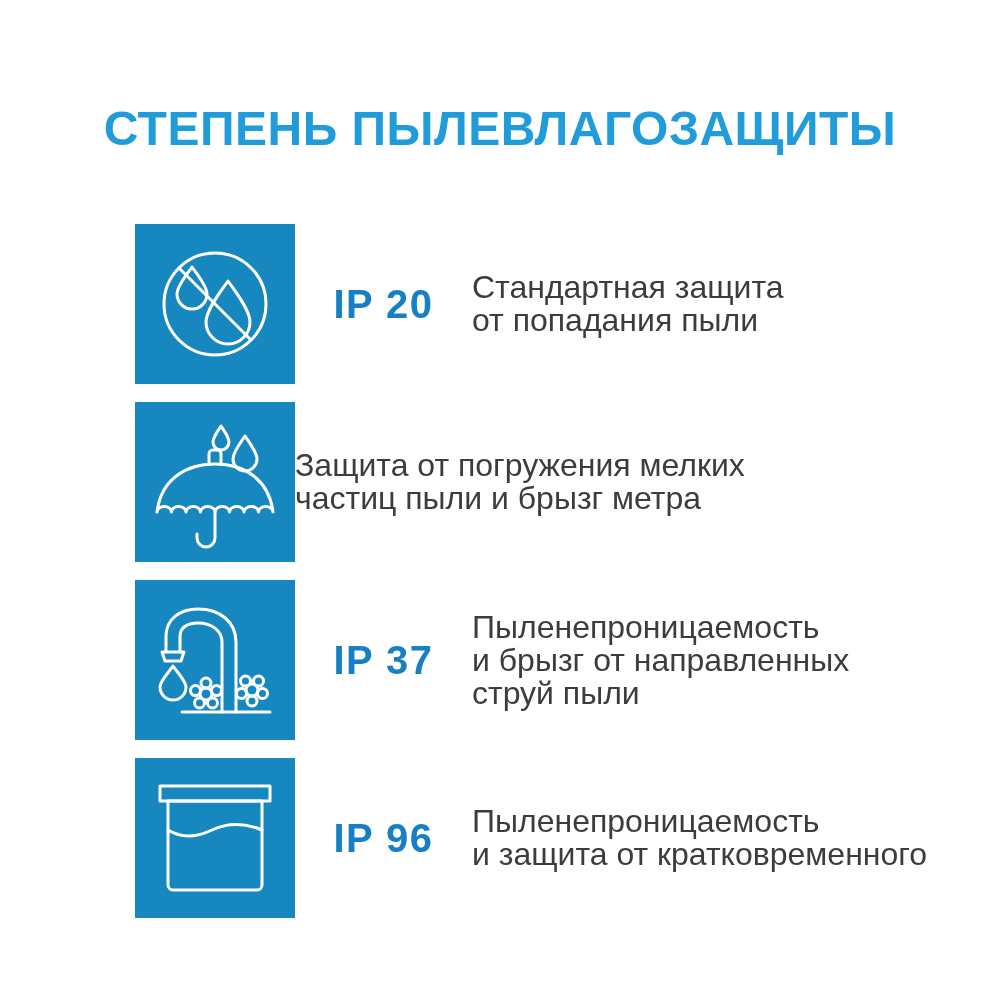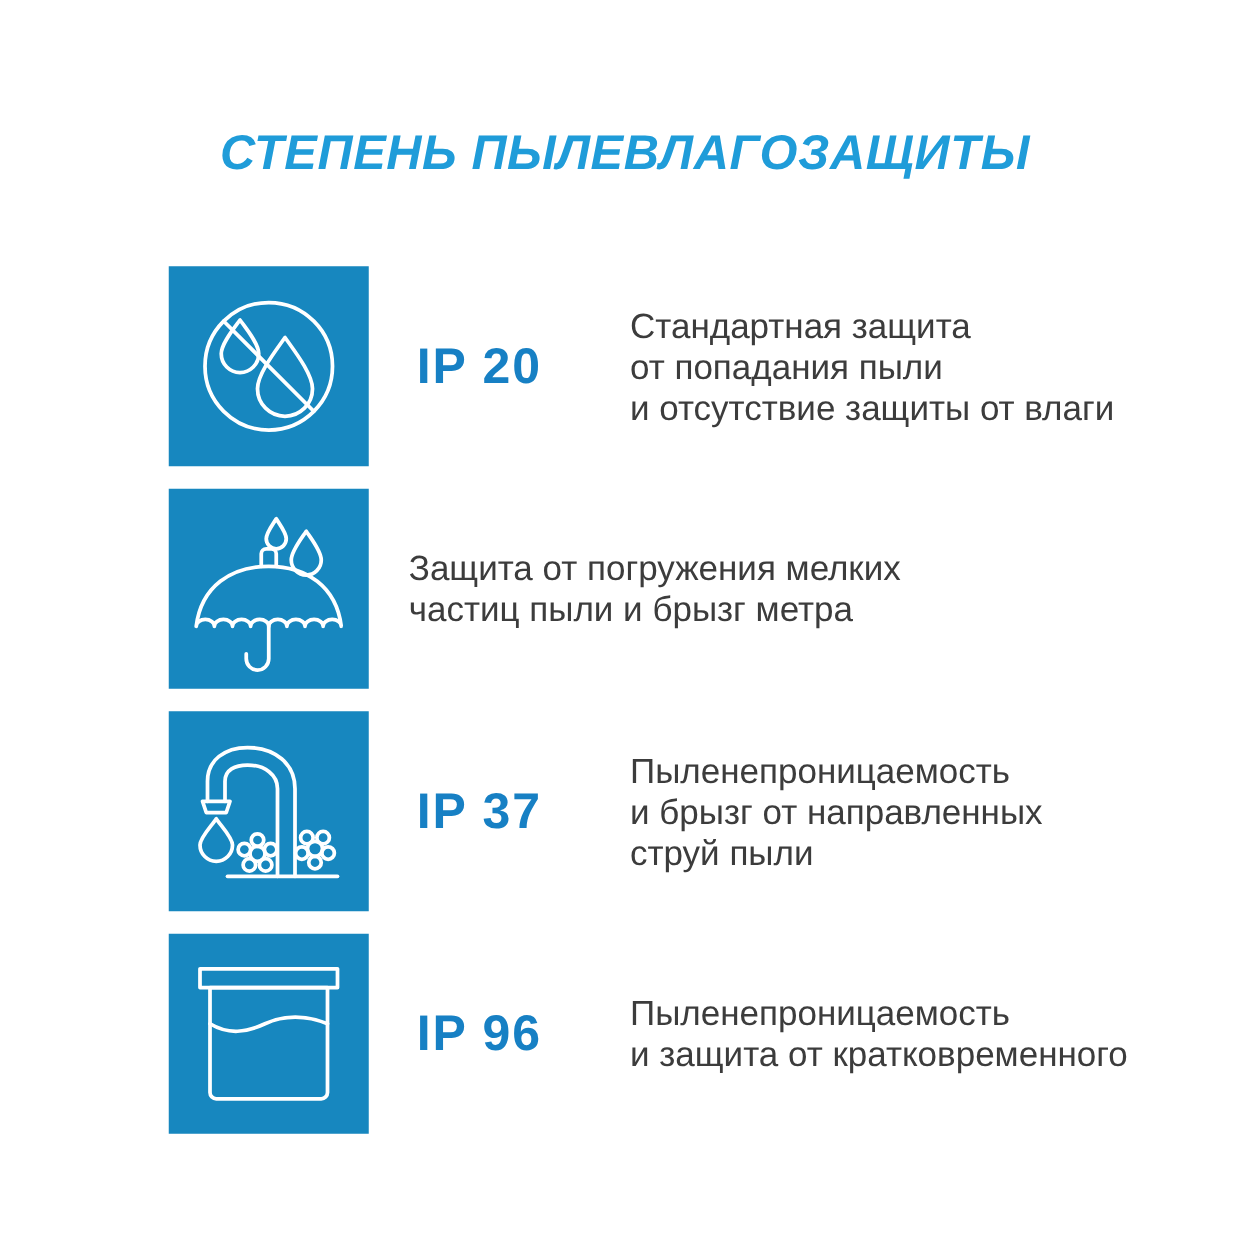--- a/index.html
+++ b/index.html
@@ -8,26 +8,25 @@
     background: var(--background, #ffffff);
     font-family: "Liberation Sans", sans-serif;
     overflow: hidden;
   }
   .page { position: relative; width: 1000px; height: 1000px; }
 
   .title {
     margin: 0;
     padding-top: 101px;
     text-align: center;
-    font-size: 39px;
+    font-size: 48px;
     font-weight: 700;
     letter-spacing: 0.5px;
     color: var(--title-blue, #1f9cd9);
     white-space: nowrap;
-    font-style: italic;
   }
 
   .rows { margin-top: 68px; margin-left: 135px; }
 
   .row {
     display: flex;
     align-items: center;
     height: 160px;
     margin-bottom: 18px;
   }
@@ -51,25 +50,24 @@
     flex: none;
     text-align: center;
     font-size: 40px;
     font-weight: 700;
     letter-spacing: 1.5px;
     color: var(--ip-blue, #1780c4);
     white-space: nowrap;
   }
 
   .desc {
-    font-size: 28px;
+    font-size: 32px;
     line-height: 33px;
     color: var(--text-gray, #3c3c3c);
     white-space: nowrap;
-    margin-left: 32px;
   }
 </style>
 </head>
 <body>
 
 <div class="page">
 
   <h1 class="title">СТЕПЕНЬ ПЫЛЕВЛАГОЗАЩИТЫ</h1>
 
   <div class="rows">
@@ -80,21 +78,20 @@
           <circle cx="80" cy="80" r="51"></circle>
           <path d="M57 43 C52 50 42 62 42 70 a15 15 0 0 0 30 0 C72 62 62 50 57 43 Z"></path>
           <path d="M93 57 C86 67 71 86 71 98 a22 22 0 0 0 44 0 C115 86 100 67 93 57 Z"></path>
           <line x1="44" y1="44" x2="116" y2="116"></line>
         </svg>
       </div>
       <div class="ip">IP 20</div>
       <div class="desc">
         <div>Стандартная защита</div>
         <div>от попадания пыли</div>
-        <div>и отсутствие защиты от влаги</div>
       </div>
     </div>
 
     <div class="row">
       <div class="icon-square">
         <svg viewBox="0 0 160 160" aria-hidden="true">
           <path d="M86 24 C83 29 78 35 78 40 a8 8 0 0 0 16 0 C94 35 89 29 86 24 Z"></path>
           <path d="M110 34 C106 40 98 50 98 57 a12 12 0 0 0 24 0 C122 50 114 40 110 34 Z"></path>
           <path d="M74 62 v-10 a4 4 0 0 1 4 -4 h4 a4 4 0 0 1 4 4 v10"></path>
           <path d="M22 110 C26 78 50 62 80 62 C110 62 134 78 138 110 a7.25 5.5 0 0 0 -14.5 0 a7.25 5.5 0 0 0 -14.5 0 a7.25 5.5 0 0 0 -14.5 0 a7.25 5.5 0 0 0 -14.5 0 a7.25 5.5 0 0 0 -14.5 0 a7.25 5.5 0 0 0 -14.5 0 a7.25 5.5 0 0 0 -14.5 0 a7.25 5.5 0 0 0 -14.5 0"></path>

